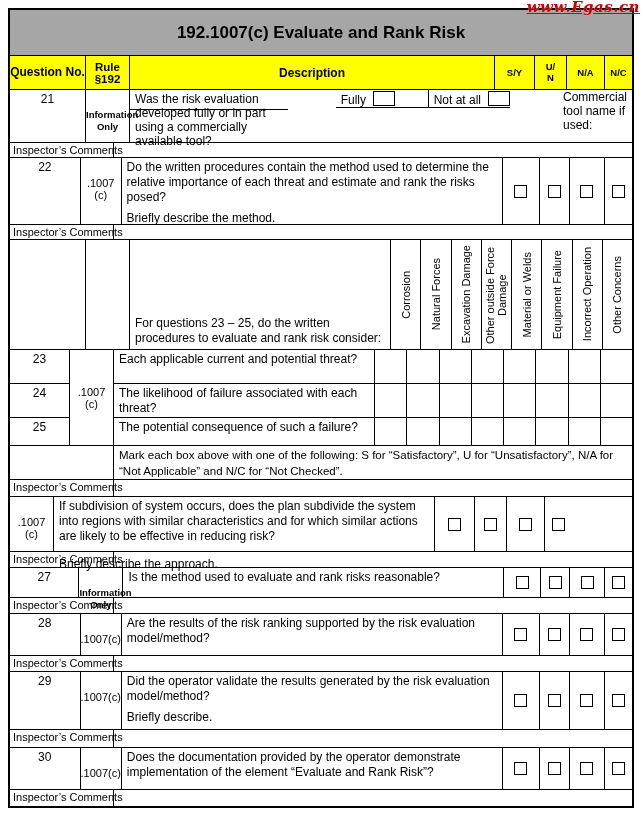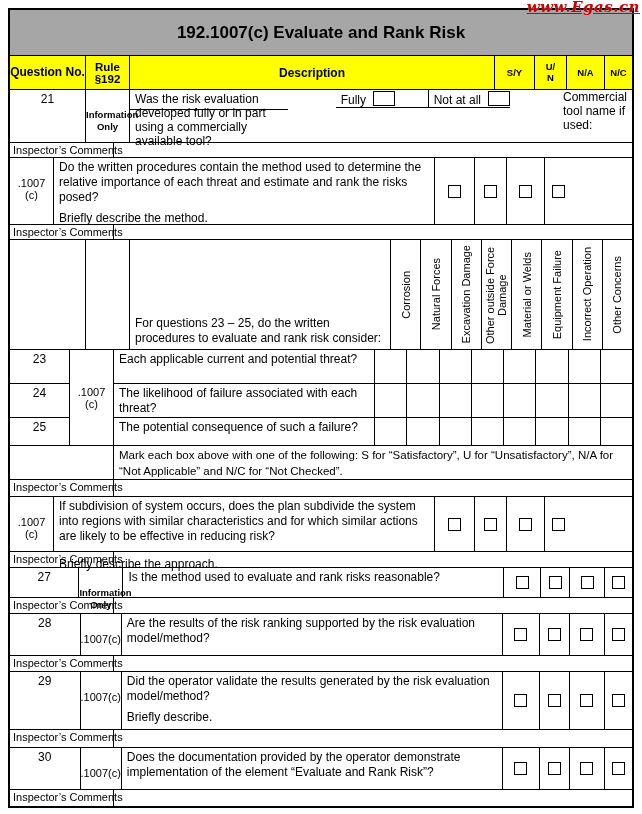--- a/index.html
+++ b/index.html
@@ -100,20 +100,21 @@
       <div class="sub" style="height:14px;font-size:12px;padding:0 5px;">Commercial tool name if used:</div>
     </div>
   </div>
 
   <div class="row" style="height:15px;">
     <div class="cell iclabel">Inspector’s Comments</div>
     <div class="cell icspace last"></div>
   </div>
 
   <div class="row" style="height:67px;">
+    <div class="cell qcol">22</div>
     <div class="cell rcol">.1007 (c)</div>
     <div class="cell dcol" style="flex:0 0 381px;">
       <div>Do the written procedures contain the method used to determine the relative importance of each threat and estimate and rank the risks posed?</div>
       <div class="prompt">Briefly describe the method.</div>
     </div>
     <div class="cell m1 markcell">
         <div class="box"></div>
       </div>
     <div class="cell m2 markcell">
         <div class="box"></div>

